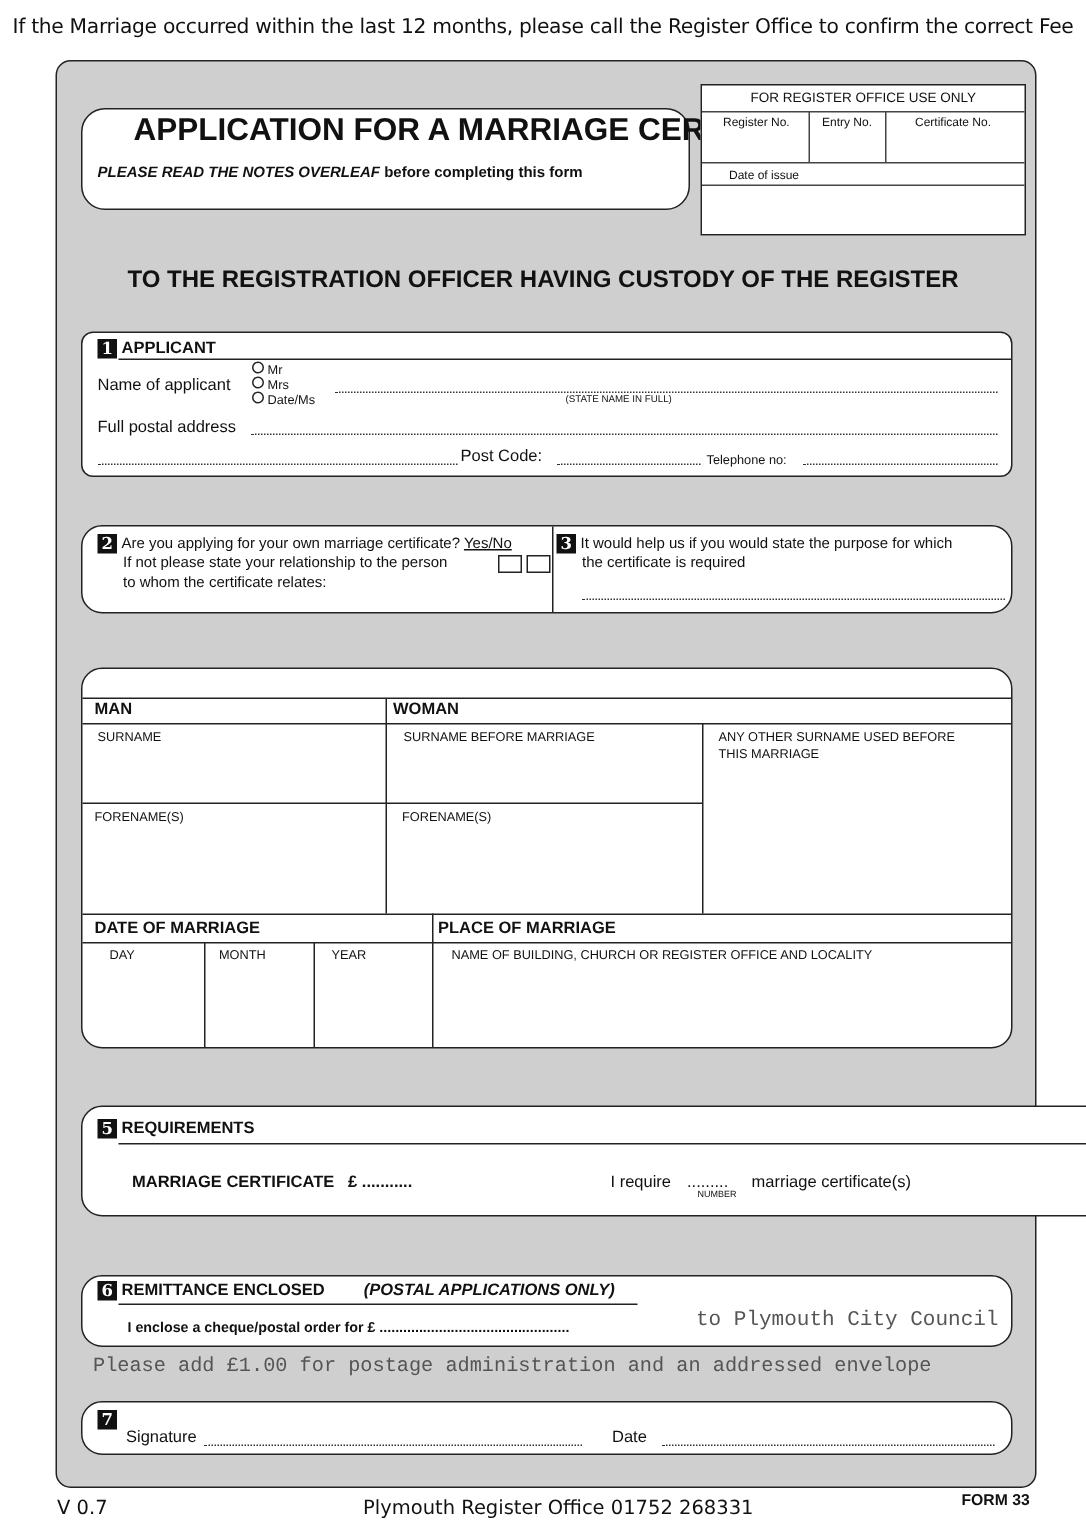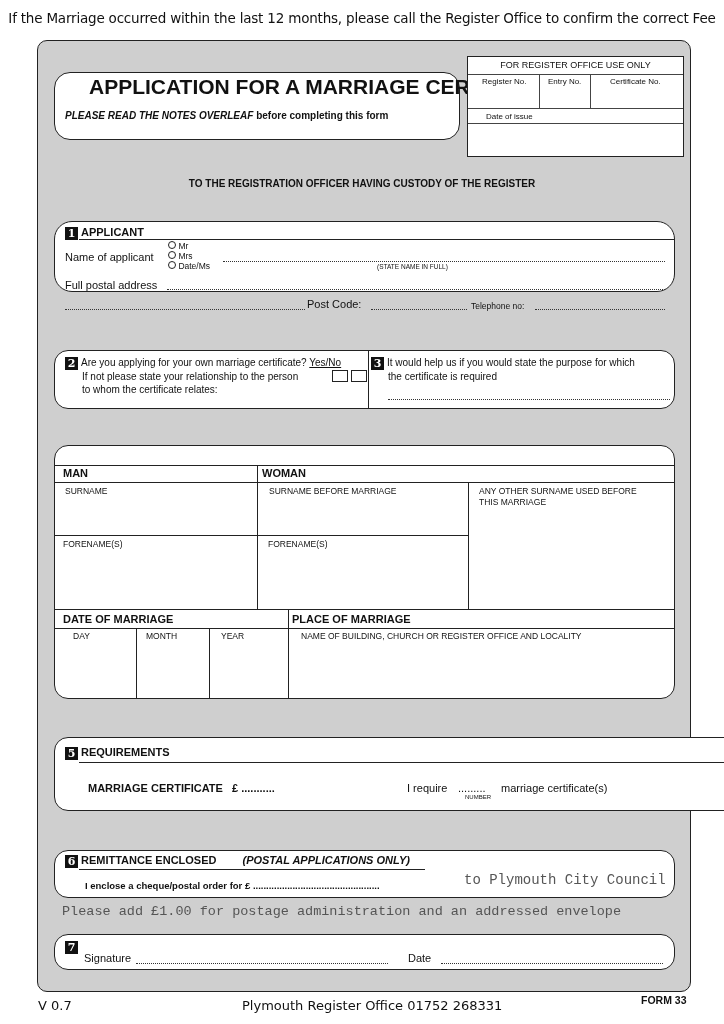--- a/index.html
+++ b/index.html
@@ -9,21 +9,21 @@
     .outer{left:37px;top:40px;width:654px;height:952px;background:#cfcfcf;border:1.5px solid #222;border-radius:10px;box-sizing:border-box;}
     .panel{position:absolute;background:#fff;border:1.5px solid #222;box-sizing:border-box;border-radius:16px;}
     .title-box{left:54px;top:72px;width:406px;height:68px;}
     .title-main{left:10px;top:2px;font-size:21px;font-weight:bold;white-space:nowrap;margin-left:24px;}
     .title-sub{left:10px;top:37px;font-size:10px;font-weight:bold;white-space:nowrap;}
     .title-sub i{font-style:italic;}
     .office{position:absolute;left:467px;top:56px;width:217px;height:101px;background:#fff;border:1.5px solid #222;box-sizing:border-box;}
     .office .row{position:absolute;left:0;right:0;border-bottom:1px solid #444;}
     .office .lbl{position:absolute;font-size:8px;white-space:nowrap;}
     .office .vdiv{position:absolute;top:17px;height:34px;border-left:1px solid #444;}
-    .heading{left:0;width:724px;top:178px;text-align:center;font-size:10px;font-weight:bold;}
+    .heading{left:0;width:724px;top:178px;text-align:center;font-size:16px;font-weight:bold;}
     .secnum{display:inline-block;background:#111;color:#fff;font-weight:bold;font-family:"DejaVu Serif",serif;font-size:11px;width:13px;height:13px;line-height:13px;text-align:center;margin-right:3px;vertical-align:middle;}
     .sechead{position:absolute;font-size:11px;font-weight:bold;white-space:nowrap;}
     .txt{position:absolute;white-space:nowrap;}
     .dots{border-bottom:1px dotted #333;position:absolute;height:0;}
     .radio{display:inline-block;width:8px;height:8px;border:1.3px solid #222;border-radius:50%;box-sizing:border-box;}
     .hline{position:absolute;height:0;border-top:1px solid #222;}
     .vline{position:absolute;width:0;border-left:1px solid #222;}
     .cbox{position:absolute;width:16px;height:12px;border:1px solid #222;background:#fff;box-sizing:border-box;}
     .mono{font-family:"Liberation Mono",monospace;color:#555;}
     .footer{position:absolute;top:998px;font-family:"DejaVu Sans",sans-serif;font-size:13px;}
@@ -48,21 +48,21 @@
   <div class="vdiv" style="left:122px;"></div>
   <div class="lbl" style="left:14px;top:20px;">Register No.</div>
   <div class="lbl" style="left:80px;top:20px;">Entry No.</div>
   <div class="lbl" style="left:142px;top:20px;">Certificate No.</div>
   <div class="row" style="top:51px;height:15px;"></div>
   <div class="lbl" style="left:18px;top:55px;">Date of issue</div>
 </div>
 
 <div class="abs heading">TO THE REGISTRATION OFFICER HAVING CUSTODY OF THE REGISTER</div>
 
-<div class="panel" style="left:54px;top:221px;width:621px;height:71px;border-radius:18px;">
+<div class="panel" style="left:54px;top:221px;width:621px;height:97px;border-radius:8px;">
   <div class="sechead" style="left:10px;top:4px;"><span class="secnum">1</span><span>APPLICANT</span></div>
   <div class="hline" style="left:24px;right:0;top:17px;"></div>
   <div class="txt" style="left:10px;top:29px;font-size:11px;">Name of applicant</div>
   <div class="txt" style="left:113px;top:19px;font-size:8.5px;line-height:9px;">
     <div><span class="radio"></span> <span>Mr</span></div>
     <div><span class="radio"></span> <span>Mrs</span></div>
     <div><span class="radio"></span> <span>Date/Ms</span></div>
   </div>
   <div class="dots" style="left:168px;width:442px;top:39px;"></div>
   <div class="txt" style="left:322px;top:41px;font-size:6.5px;">(STATE NAME IN FULL)</div>

